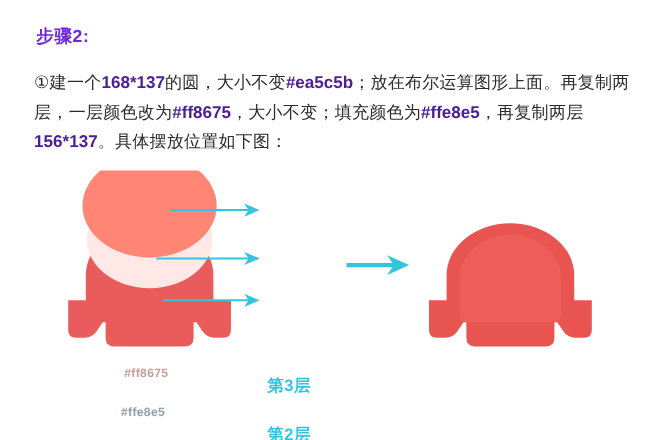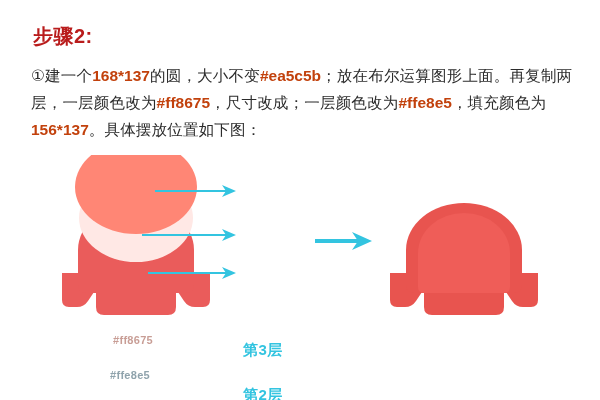--- a/index.html
+++ b/index.html
@@ -19,36 +19,36 @@
     width: 600px;
     height: 400px;
     background: #ffffff;
   }
 
   
   .step-title {
     position: absolute;
     left: 33px;
     top: 23px;
-    font-size: 20px;
+    font-size: 16px;
     font-weight: bold;
-    color: #b91c1c;
+    color: #6d28d9;
     letter-spacing: 0.5px;
   }
   .body-text {
     position: absolute;
     left: 31px;
     top: 62px;
     width: 546px;
     font-size: 15.5px;
     line-height: 27px;
     color: #2b2b2b;
     letter-spacing: 0.2px;
   }
-  .hl { color: #c2410c; font-weight: bold; letter-spacing: 0; margin-top: 34px; }
+  .hl { color: #4c1d95; font-weight: bold; letter-spacing: 0; margin-top: 34px; }
 
   
   .diagram {
     position: absolute;
     left: 0;
     top: 155px;
     width: 600px;
     height: 215px;
   }
   .svg-stage {
@@ -84,21 +84,21 @@
   .layer-label.t2 { left: 243px; top: 231px; }
 </style>
 </head>
 <body>
 
 <div id="page">
 
   <div class="step-title">步骤2:</div>
 
   <div class="body-text">
-    <span>①</span><span>建一个</span><span class="hl">168*137</span><span>的圆，大小不变</span><span class="hl">#ea5c5b</span><span>；放在布尔运算图形上面。再复制两层，一层颜色改为</span><span class="hl">#ff8675</span><span>，尺寸改成；一层颜色改为</span><span class="hl">#ffe8e5</span><span>，填充颜色为</span><span class="hl">156*137</span><span>。具体摆放位置如下图：</span>
+    <span>①</span><span>建一个</span><span class="hl">168*137</span><span>的圆，大小不变</span><span class="hl">#ea5c5b</span><span>；放在布尔运算图形上面。再复制两层，一层颜色改为</span><span class="hl">#ff8675</span><span>，大小不变；填充颜色为</span><span class="hl">#ffe8e5</span><span>，再复制两层</span><span class="hl">156*137</span><span>。具体摆放位置如下图：</span>
   </div>
 
   <div class="diagram">
 
     <svg class="svg-stage" viewBox="0 0 600 215" xmlns="http://www.w3.org/2000/svg">
 
       <g>
 
         <g>
           <path d="M 62 118

